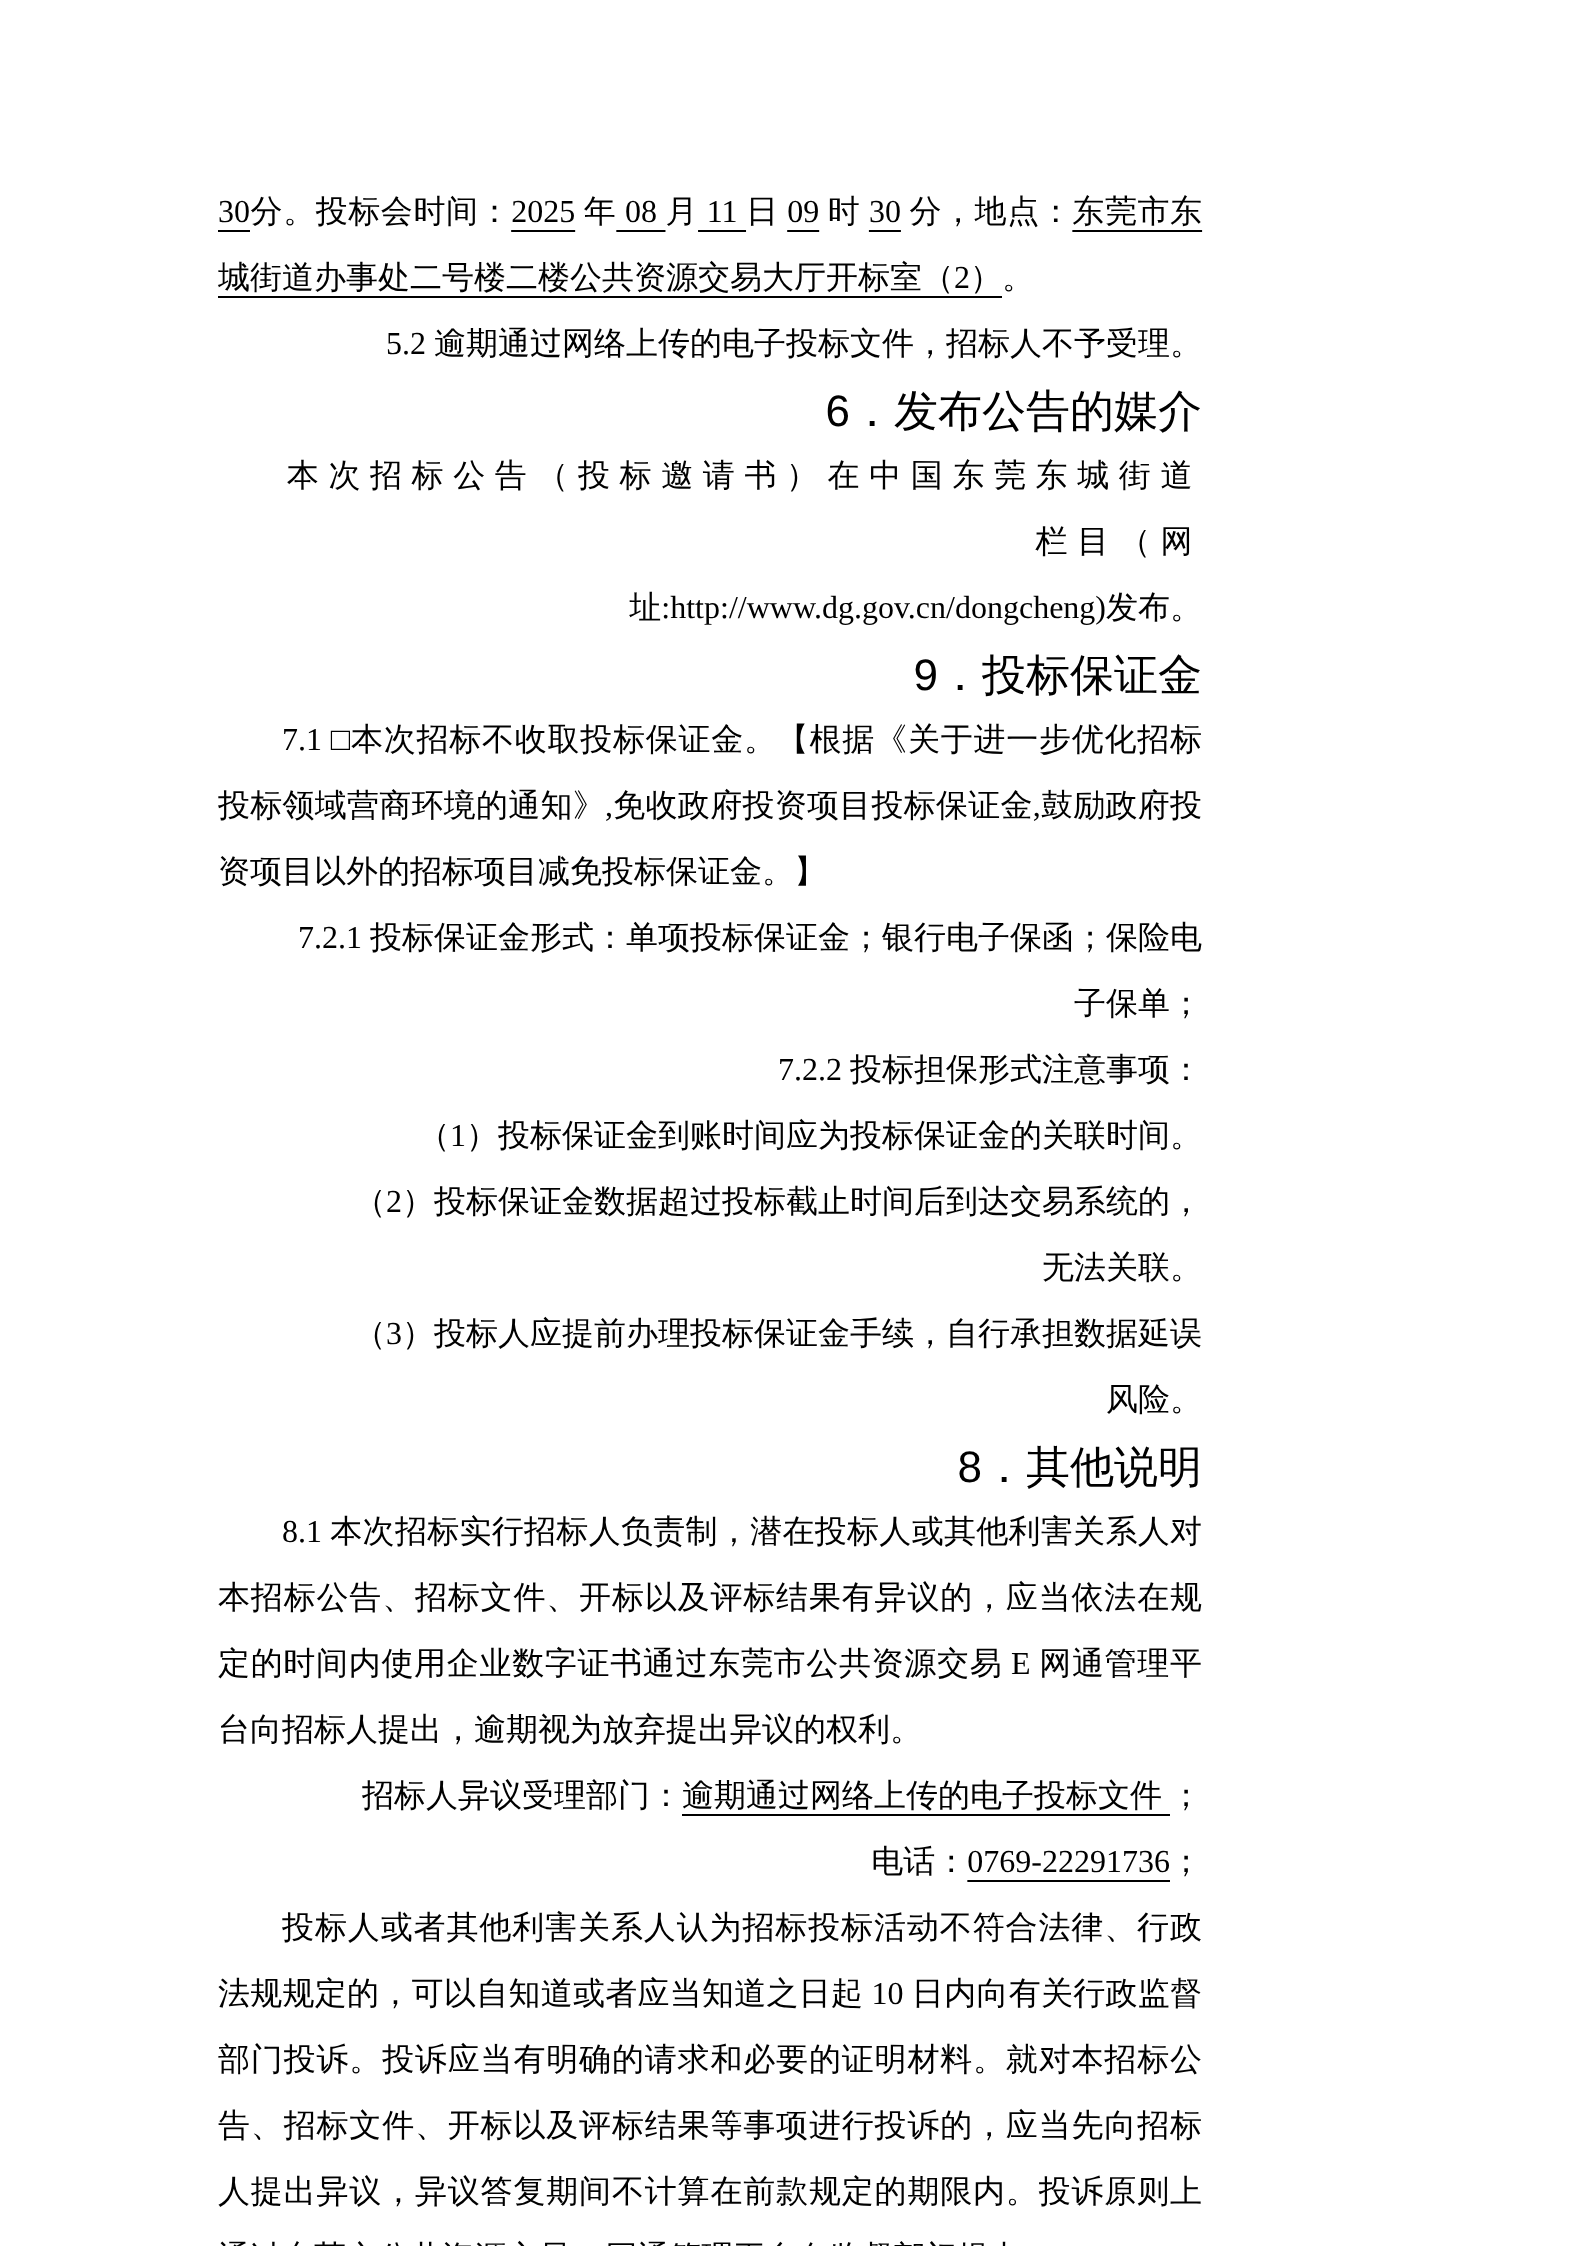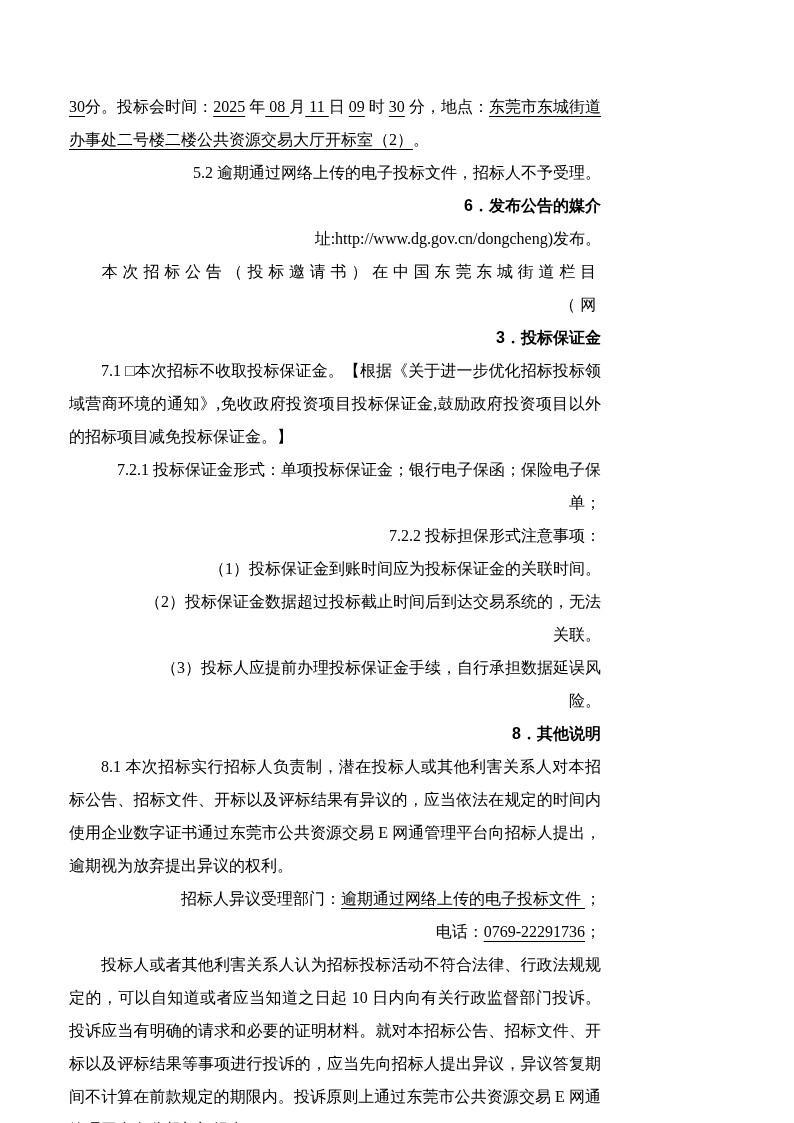--- a/index.html
+++ b/index.html
@@ -6,50 +6,50 @@
   html, body { margin: 0; padding: 0; }
   body {
     width: 794px; height: 1123px;
     background: #ffffff;
     color: #000;
     font-family: "Liberation Serif", "DejaVu Serif", serif;
     overflow: hidden;
   }
   .doc {
     width: 712px; height: 1123px;
-    padding: 90px 111px 0 69px;
+    padding: 90px 111px 0 109px;
     font-size: 16px;
     line-height: 33px;
   }
   .blk { margin: 0; text-align: right; }
   .just { text-align: justify; text-justify: inter-ideograph; }
   .h {
     font-family: "Liberation Sans", "DejaVu Sans", sans-serif;
-    font-weight: bold;
-    font-size: 16px;
+    font-weight: normal;
+    font-size: 22px;
     line-height: 33px;
   }
   .ind2  { text-indent: 2em; }
   .ind16 { text-indent: 1.6em; }
   .ind42 { text-indent: 4.2em; }
   .other { padding-left: 157px; }
   .spread { letter-spacing: 4.8px; }
   .u { text-decoration: underline; text-underline-offset: 4px; text-decoration-thickness: 1px; }
   .gap { display: inline-block; width: 200px; }
 </style>
 </head>
 <body>
 
 <div class="doc" id="doc">
     <div class="blk just"><span class="u">30</span><span>分。投标会时间：</span><span class="u">2025</span><span> 年</span><span class="u"> 08 </span><span>月</span><span class="u"> 11 </span><span>日 </span><span class="u">09</span><span> 时 </span><span class="u">30</span><span> 分，地点：</span><span class="u">东莞市东城街道办事处二号楼二楼公共资源交易大厅开标室（2）</span><span>。</span></div>
     <div class="blk ind2"><span>5.2 逾期通过网络上传的电子投标文件，招标人不予受理。</span></div>
     <div class="blk h"><span>6．发布公告的媒介</span></div>
+    <div class="blk ind2 spread"><span>本次招标公告（投标邀请书）在中国东莞东城街道栏目（网</span></div>
     <div class="blk "><span>址:http://www.dg.gov.cn/dongcheng)发布。</span></div>
-    <div class="blk ind2 spread"><span>本次招标公告（投标邀请书）在中国东莞东城街道栏目（网</span></div>
-    <div class="blk h"><span>3．投标保证金</span></div>
+    <div class="blk h"><span>9．投标保证金</span></div>
     <div class="blk ind2 just"><span>7.1 </span><span>□</span><span>本次招标不收取投标保证金。【根据《关于进一步优化招标投标领域营商环境的通知》,免收政府投资项目投标保证金,鼓励政府投资项目以外的招标项目减免投标保证金。】</span></div>
     <div class="blk ind16"><span>7.2.1 投标保证金形式：单项投标保证金；银行电子保函；保险电子保单；</span></div>
     <div class="blk ind16"><span>7.2.2 投标担保形式注意事项：</span></div>
     <div class="blk ind42"><span>（1）投标保证金到账时间应为投标保证金的关联时间。</span></div>
     <div class="blk ind42"><span>（2）投标保证金数据超过投标截止时间后到达交易系统的，无法关联。</span></div>
     <div class="blk ind42"><span>（3）投标人应提前办理投标保证金手续，自行承担数据延误风险。</span></div>
     <div class="blk h"><span>8．其他说明</span></div>
     <div class="blk ind2 just"><span>8.1 本次招标实行招标人负责制，潜在投标人或其他利害关系人对本招标公告、招标文件、开标以及评标结果有异议的，应当依法在规定的时间内使用企业数字证书通过东莞市公共资源交易 E 网通管理平台向招标人提出，逾期视为放弃提出异议的权利。</span></div>
     <div class="blk ind2"><span>招标人异议受理部门：</span><span class="u">逾期通过网络上传的电子投标文件 </span><span>；</span></div>
     <div class="blk ind2"><span>电话：</span><span class="u">0769-22291736</span><span>；</span></div>

